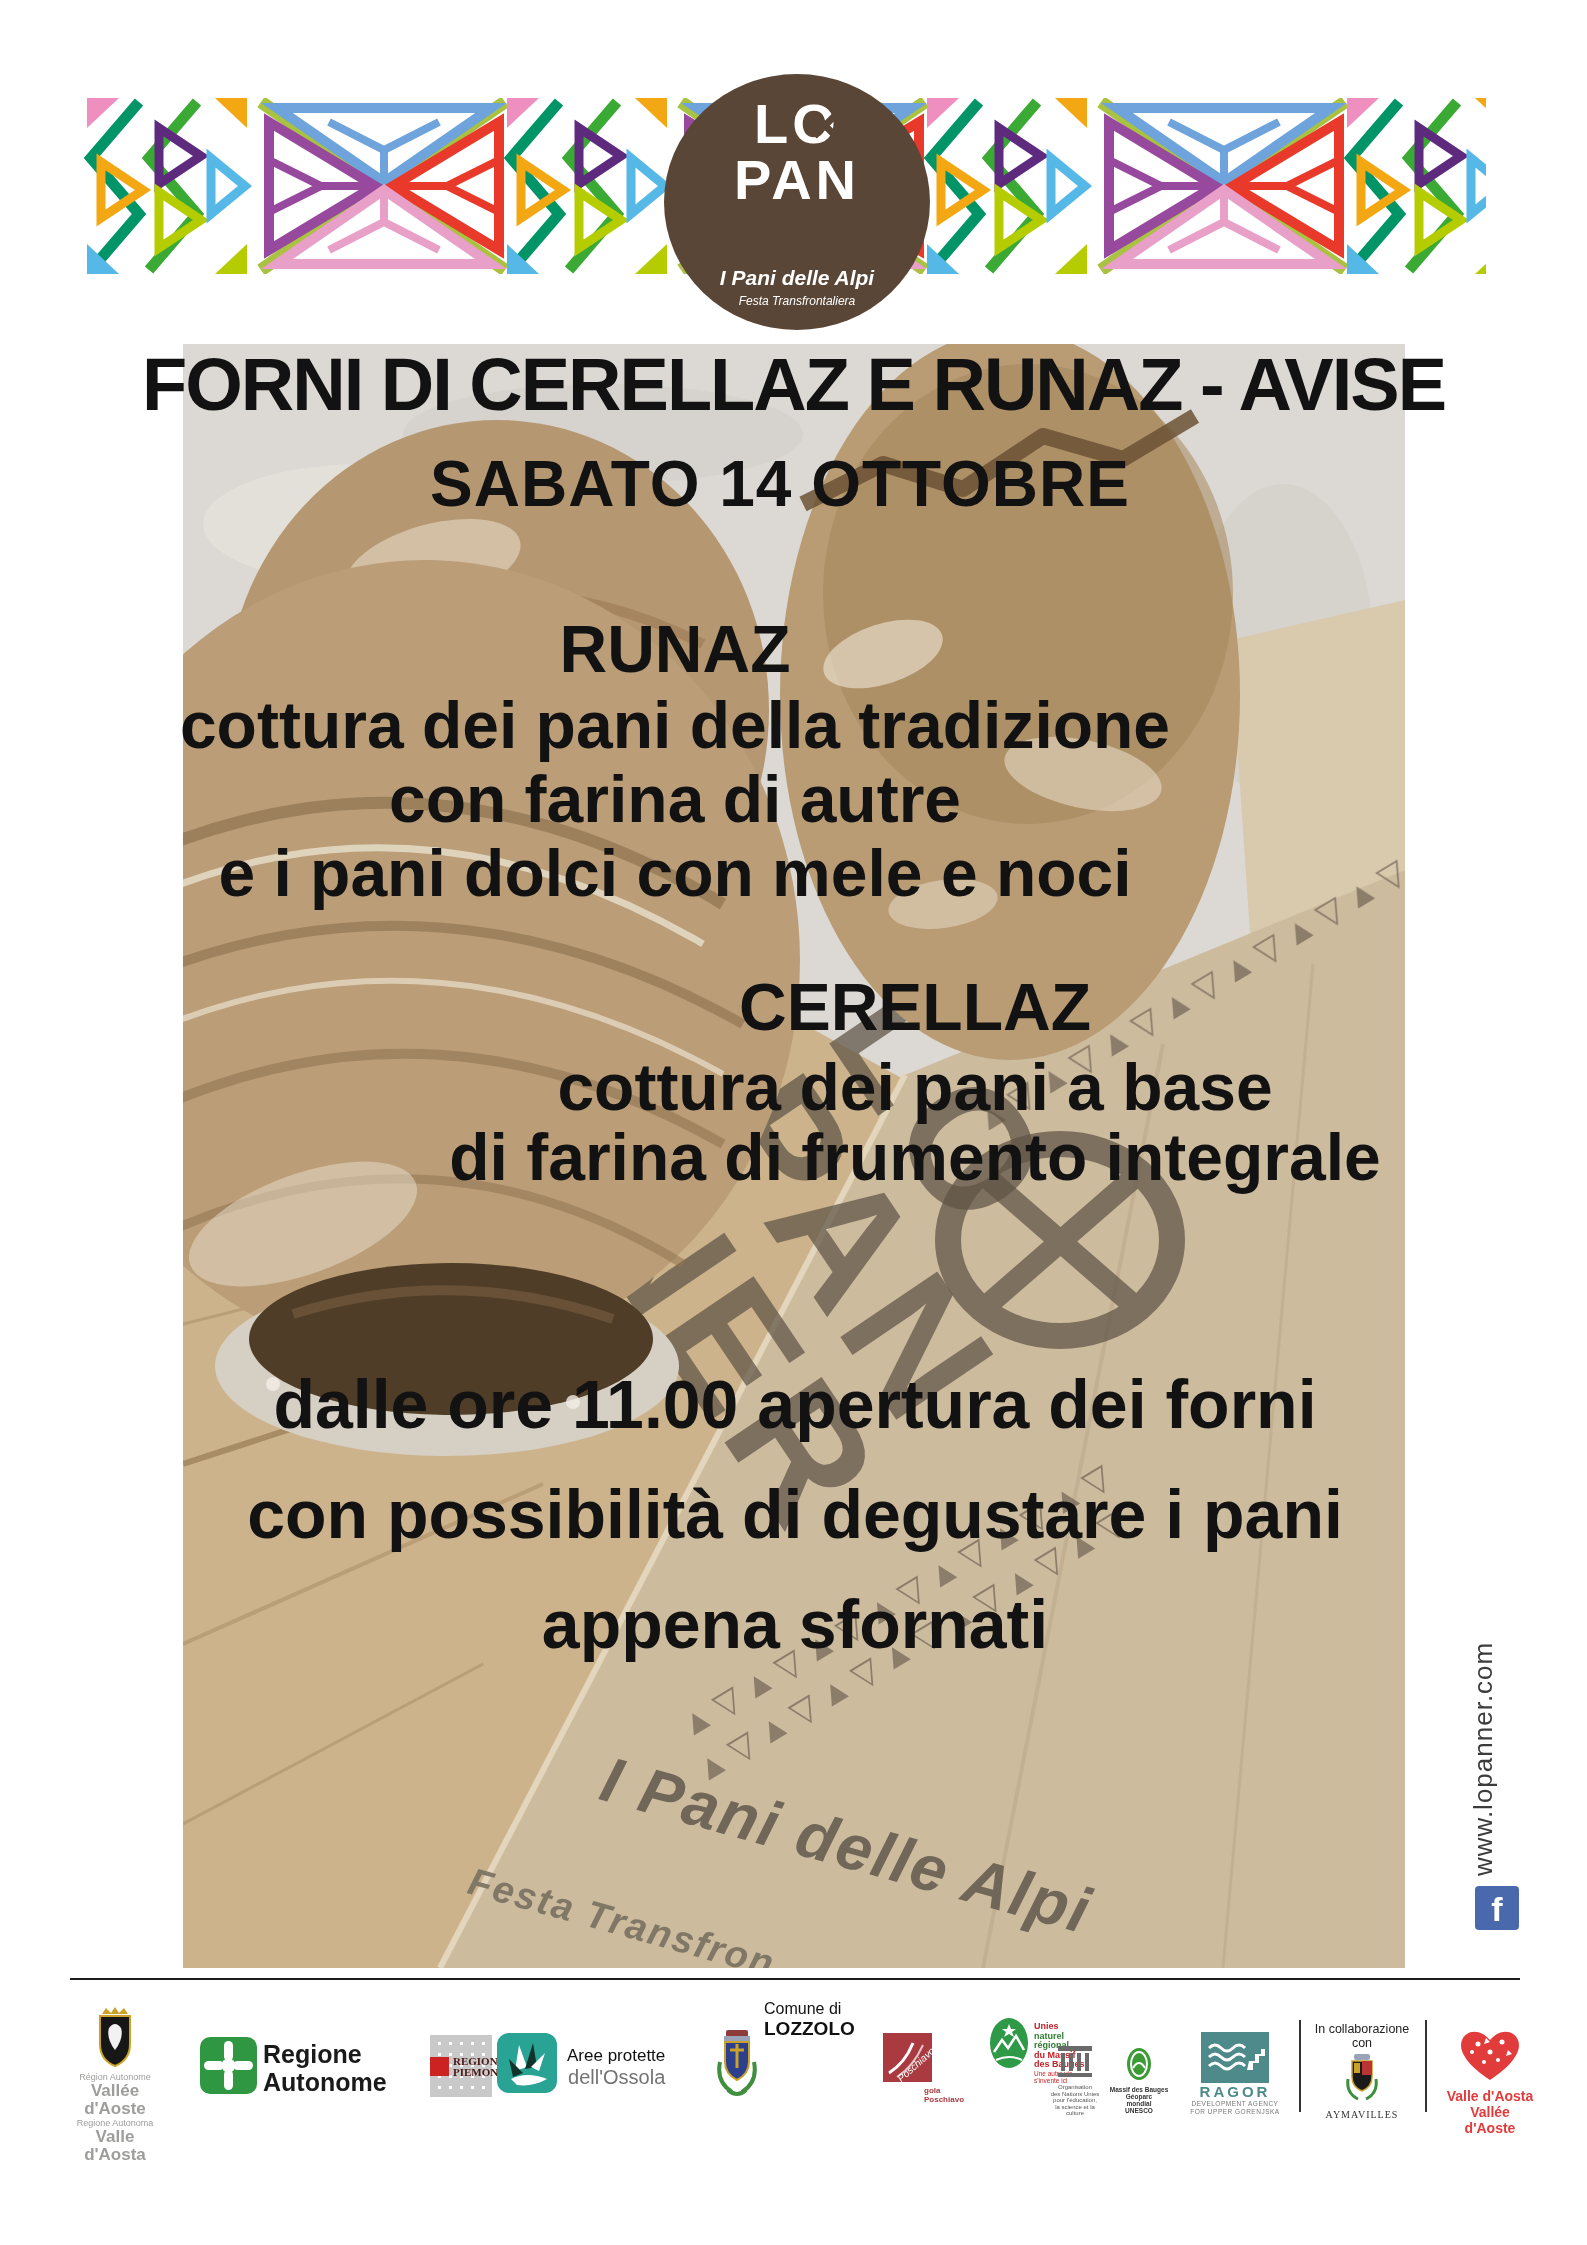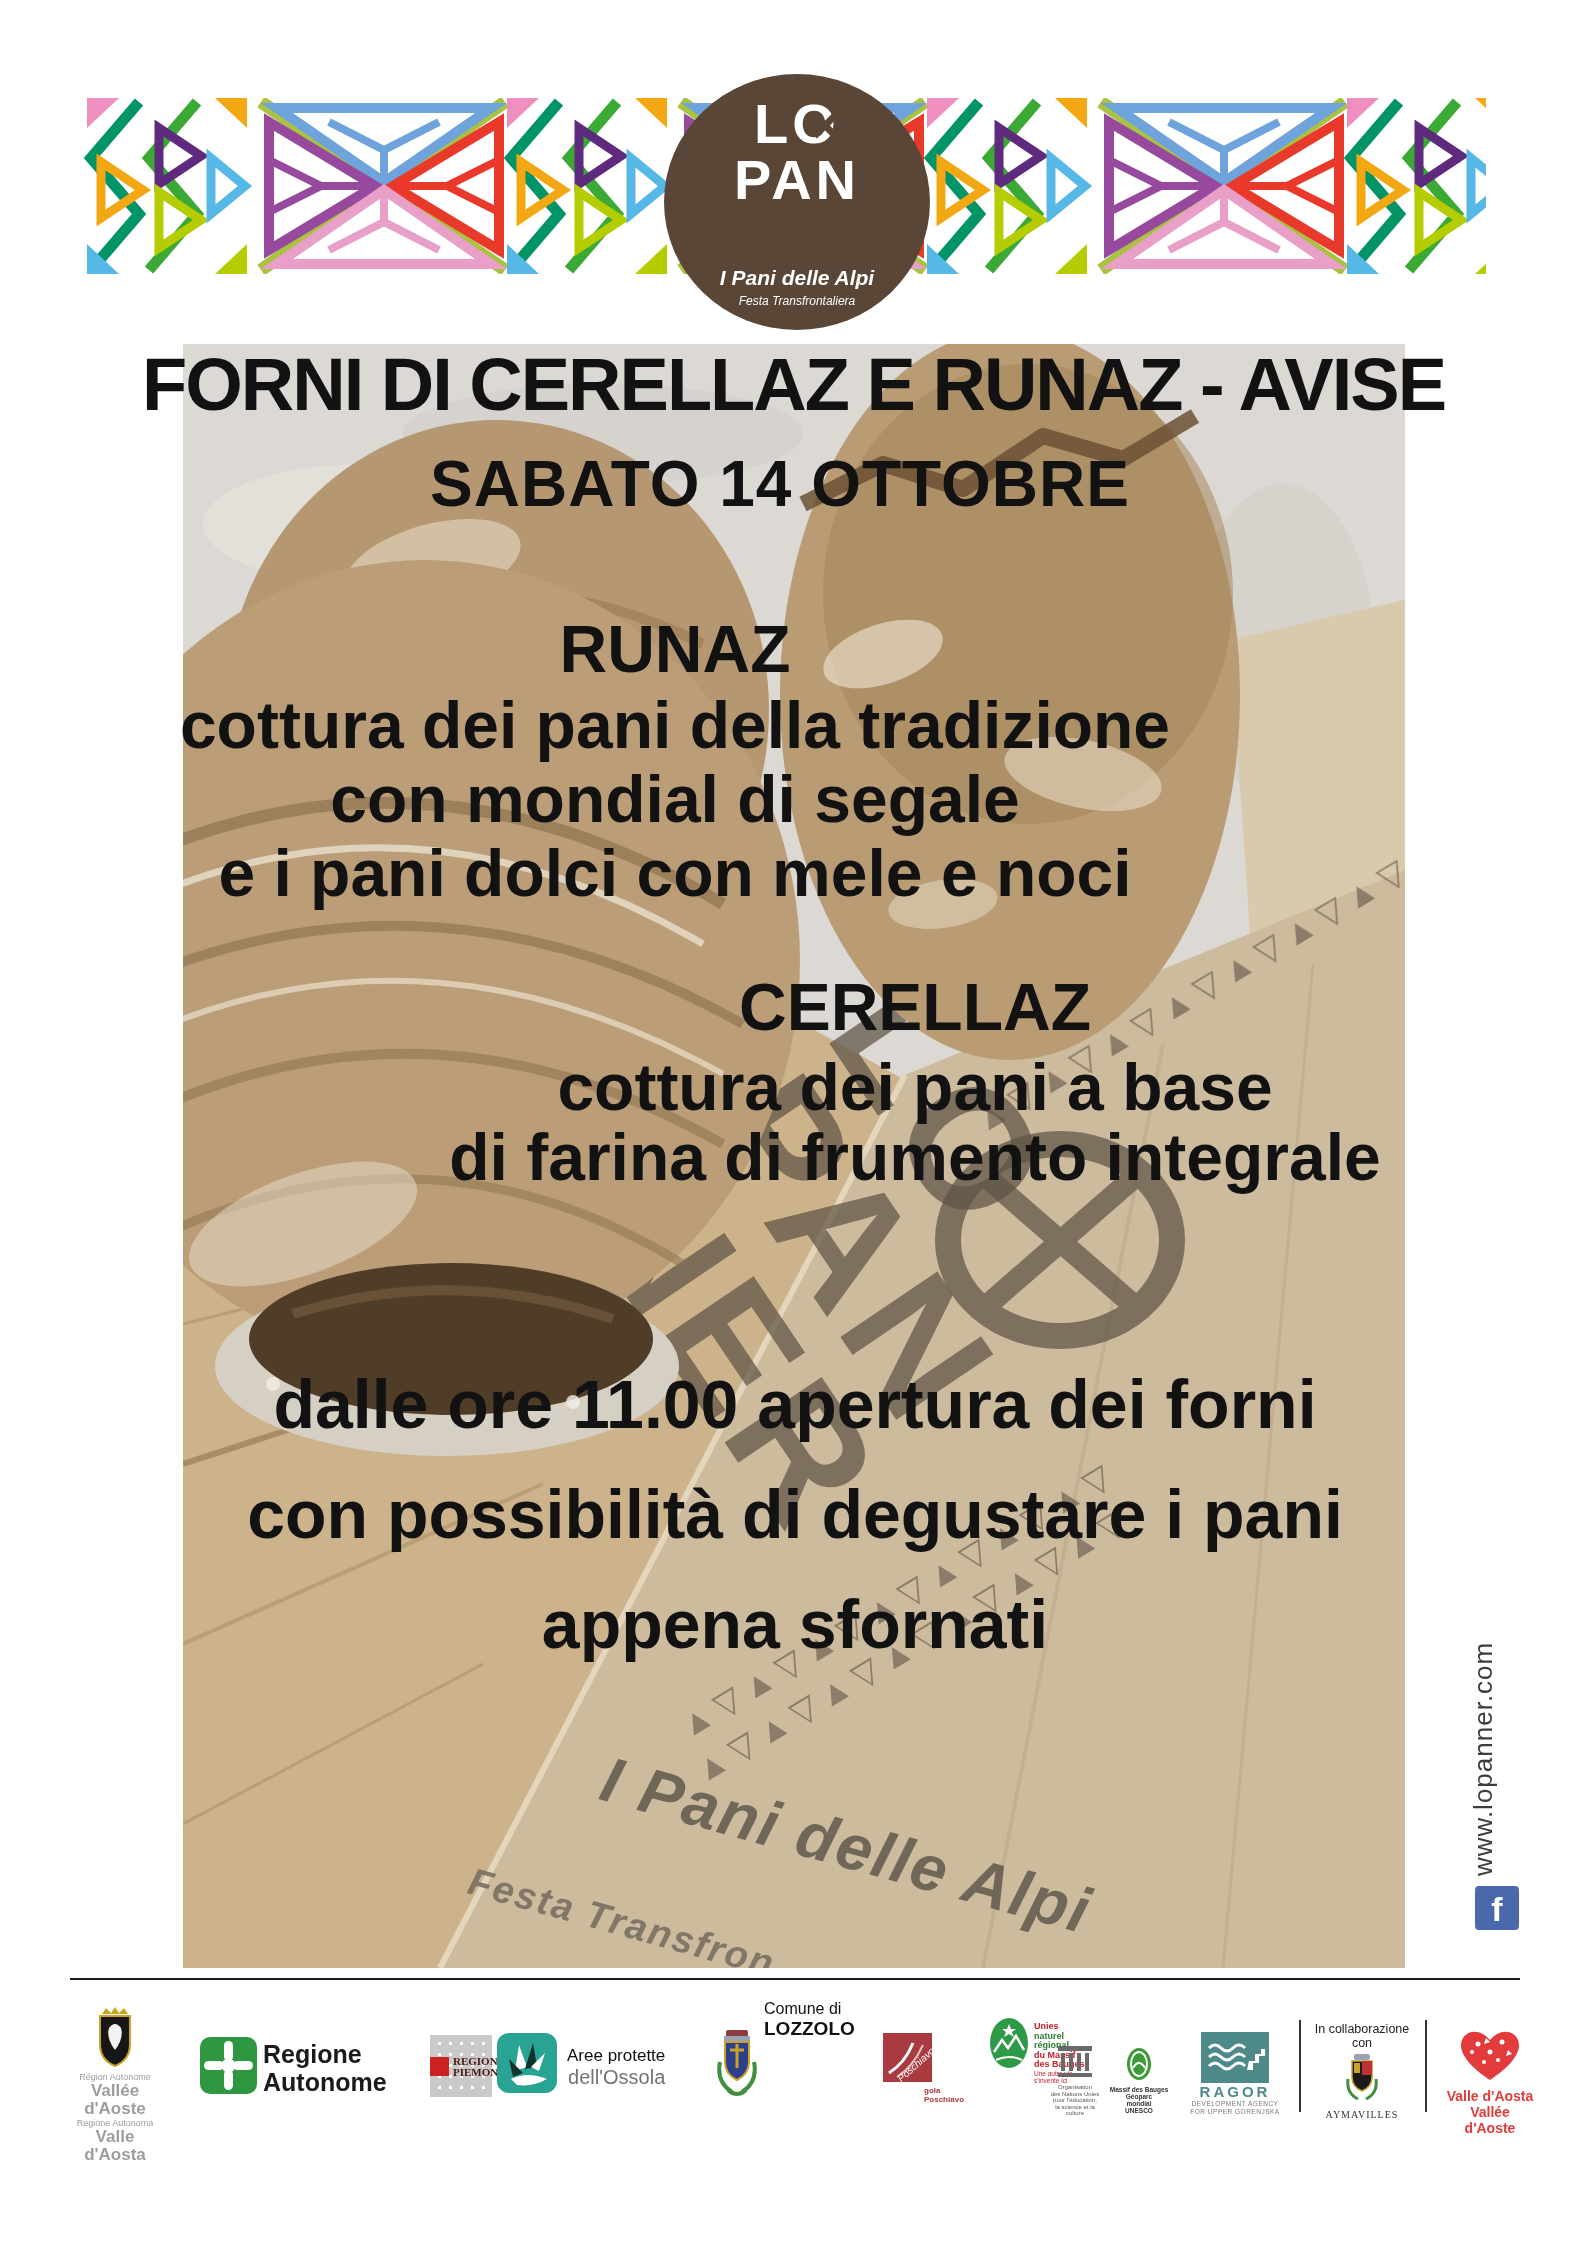--- a/index.html
+++ b/index.html
@@ -195,21 +195,21 @@
 
   <div id="bag-brand-text" class="abs">I Pani delle Alpi</div>
   <div id="bag-brand-subtext" class="abs">Festa Transfron</div>
 </div>
 
 <div id="title" class="abs heavy ctr">FORNI DI CERELLAZ E RUNAZ - AVISE</div>
 <div id="date" class="abs heavy ctr">SABATO 14 OTTOBRE</div>
 
 <div class="abs heavy ctr runaz-line" style="top:616px;">RUNAZ</div>
 <div class="abs heavy ctr runaz-line" style="top:692px;">cottura dei pani della tradizione</div>
-<div class="abs heavy ctr runaz-line" style="top:766px;">con mondial di segale</div>
+<div class="abs heavy ctr runaz-line" style="top:766px;">con farina di autre</div>
 <div class="abs heavy ctr runaz-line" style="top:840px;">e i pani dolci con mele e noci</div>
 
 <div class="abs heavy ctr cerellaz-line" style="top:974px;">CERELLAZ</div>
 <div class="abs heavy ctr cerellaz-line" style="top:1054px;">cottura dei pani a base</div>
 <div class="abs heavy ctr cerellaz-line" style="top:1124px;">di farina di frumento integrale</div>
 
 <div class="abs heavy ctr info-line" style="top:1370px;">dalle ore 11.00 apertura dei forni</div>
 <div class="abs heavy ctr info-line" style="top:1480px;">con possibilità di degustare i pani</div>
 <div class="abs heavy ctr info-line" style="top:1590px;">appena sfornati</div>
 

